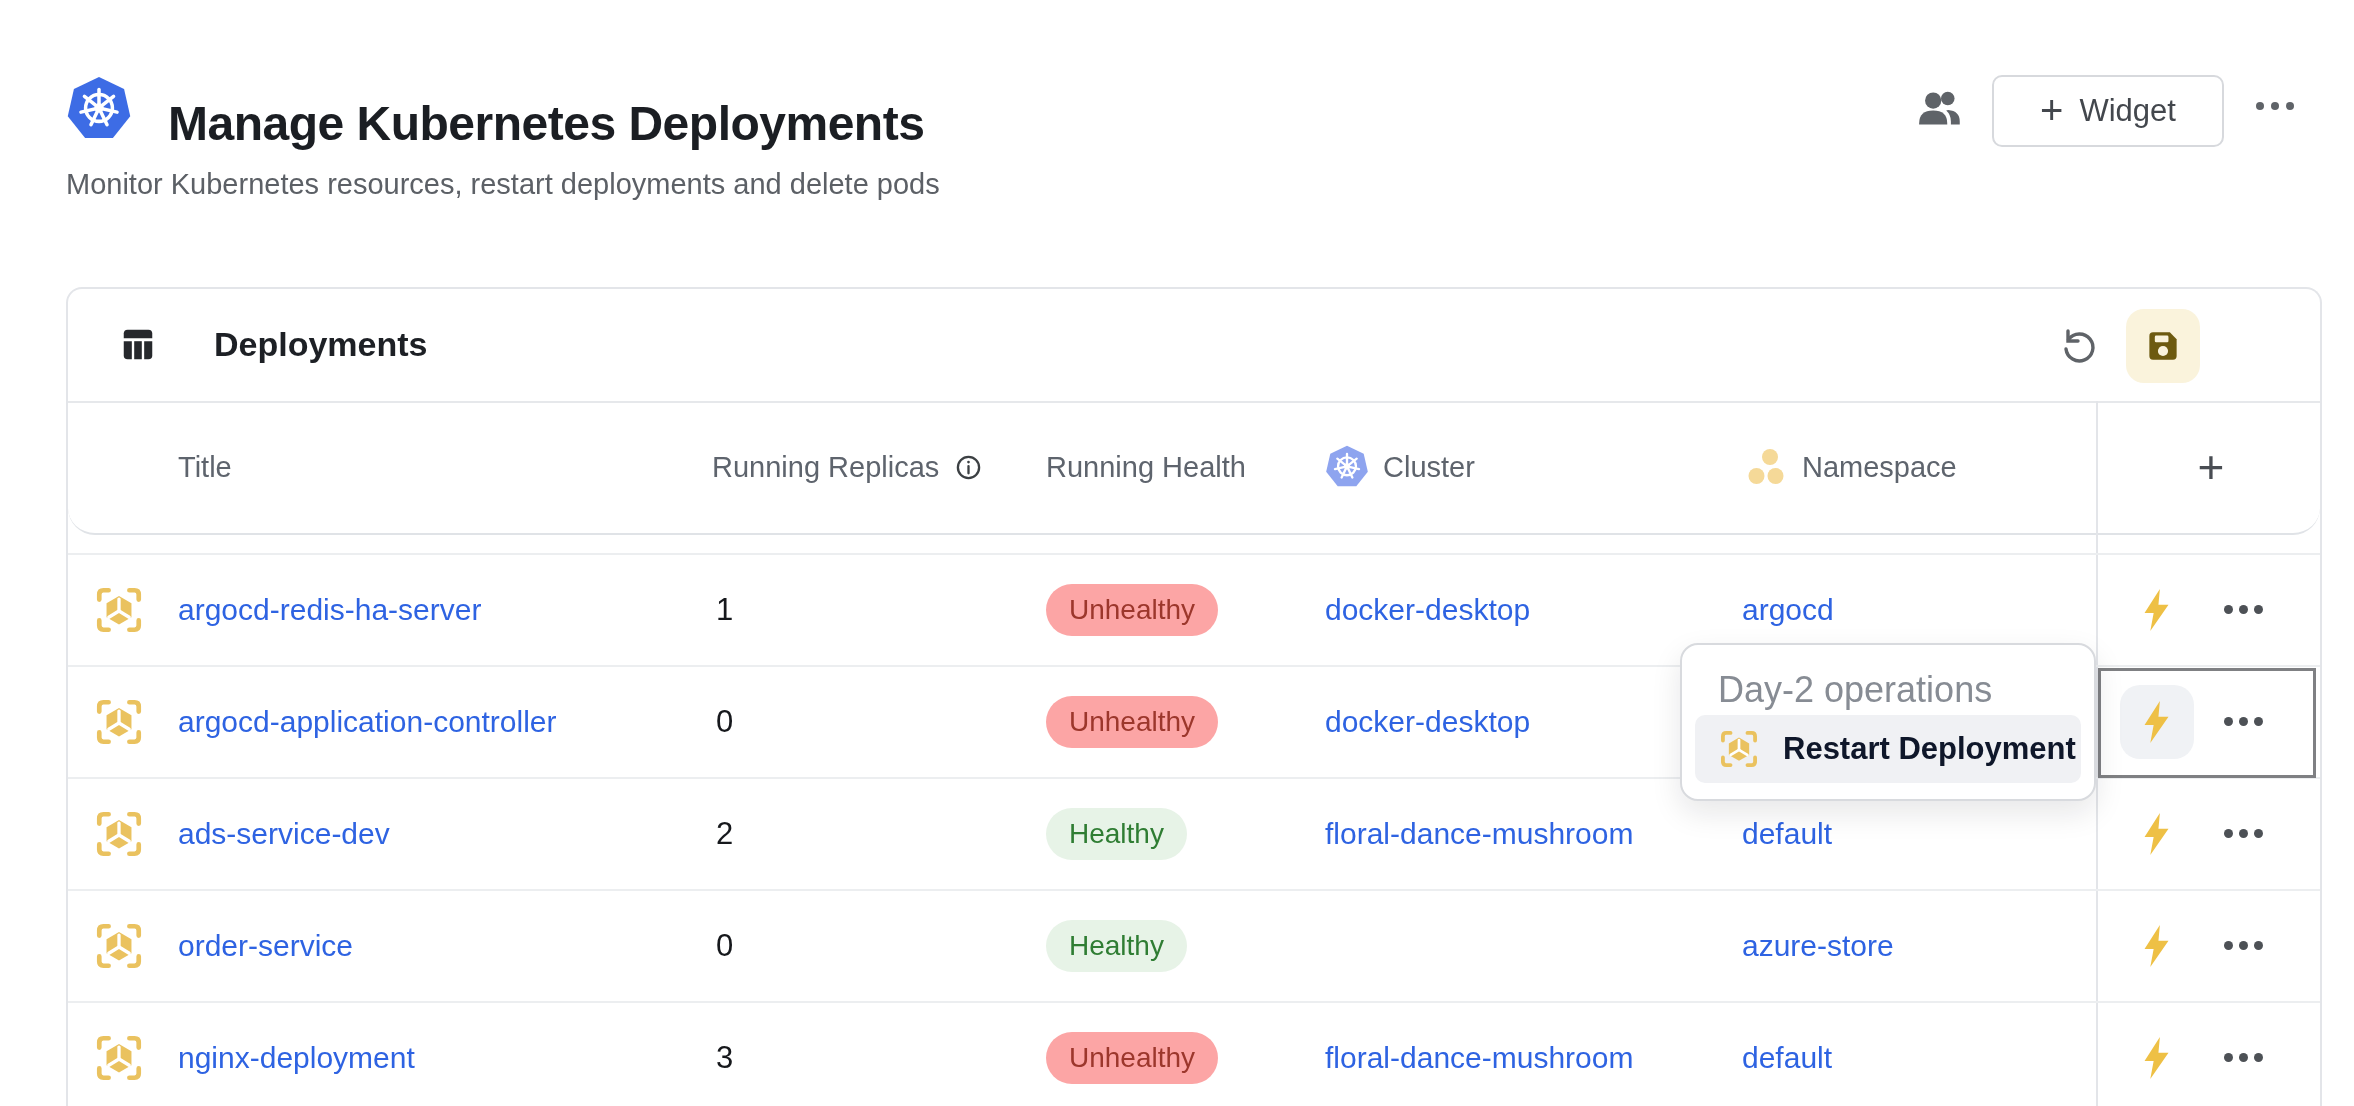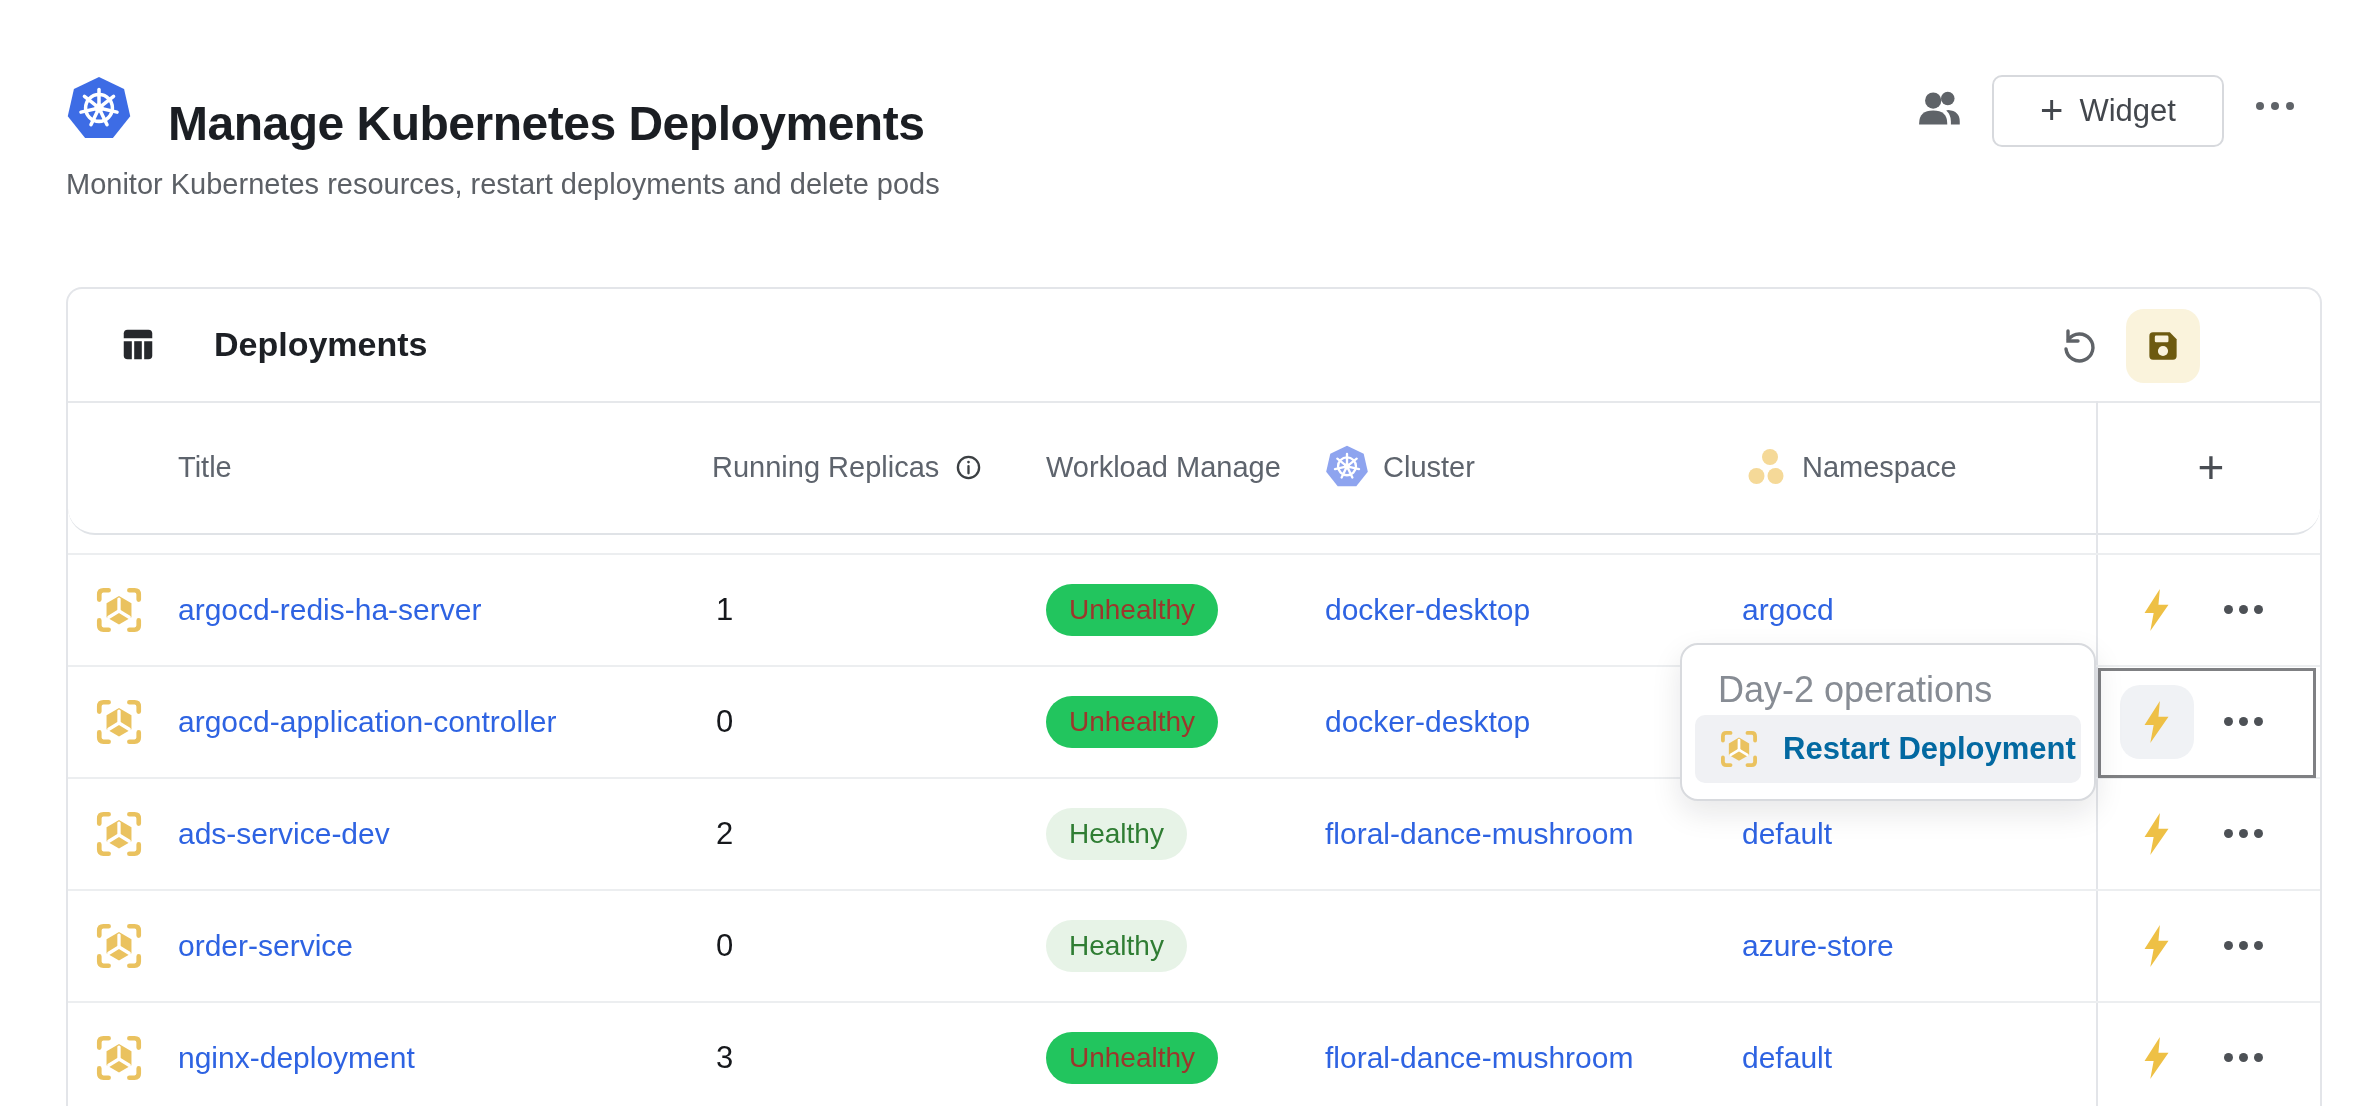--- a/index.html
+++ b/index.html
@@ -46,39 +46,39 @@
   
   .rows{position:absolute;left:0;top:244px;width:100%;}
   .row-sliver{height:20px;border-bottom:2px solid #eceef0;}
   .row{position:relative;height:110px;border-bottom:2px solid #eceef0;}
   .dep-icon{position:absolute;left:24px;top:28px;width:54px;height:54px;}
   .cell{position:absolute;top:0;height:110px;display:flex;align-items:center;}
   .cell-title{left:110px;font-size:30px;font-weight:500;color:#2e63e2;cursor:pointer;}
   .cell-replicas{left:648px;font-size:31px;color:#16181c;}
   .cell-health{left:978px;}
   .badge{display:inline-block;padding:10px 23px;border-radius:999px;font-size:28px;}
-  .badge.unhealthy{background:#22c55e;color:#9c372c;}
+  .badge.unhealthy{background:#fca5a5;color:#9c372c;}
   .badge.healthy{background:#e7f3e7;color:#2f7d33;}
   .cell-cluster{left:1257px;font-size:30px;font-weight:500;color:#2e63e2;cursor:pointer;}
   .cell-namespace{left:1674px;font-size:30px;font-weight:500;color:#2e63e2;cursor:pointer;}
   .bolt-btn{position:absolute;left:2052px;top:18px;width:74px;height:74px;border-radius:20px;
             display:flex;align-items:center;justify-content:center;cursor:pointer;}
   .row.selected .bolt-btn{background:#f0f2f5;}
   .row-more{position:absolute;left:2156px;top:50px;display:flex;gap:6px;cursor:pointer;}
   .row-more .dot{background:#4d5156;}
   .sel-outline{display:none;}
   .row.selected .sel-outline{display:block;position:absolute;left:2030px;top:1px;width:212px;height:104px;
             border:3px solid #7f8083;background:transparent;pointer-events:none;}
 
   
   .popup{position:absolute;left:1680px;top:643px;width:416px;height:158px;background:#fff;border:2px solid #d8dade;
          border-radius:18px;box-shadow:0 12px 30px rgba(20,24,31,.10);z-index:10;box-sizing:border-box;}
   .popup-header{position:absolute;left:36px;top:24px;font-size:36px;color:#878c94;}
   .popup-item{position:absolute;left:13px;right:13px;top:70px;height:68px;background:#f0f1f4;border-radius:10px;
-              display:flex;align-items:center;gap:22px;padding-left:22px;font-size:31px;font-weight:600;color:#0369a1;cursor:pointer;box-sizing:border-box;}
+              display:flex;align-items:center;gap:22px;padding-left:22px;font-size:31px;font-weight:600;color:#0f172a;cursor:pointer;box-sizing:border-box;}
   .popup-item .dep-small{width:44px;height:44px;}
 </style>
 </head>
 <body>
 
 <div class="page">
 
   <span class="k8s-title-icon"><svg viewBox="0 0 64 64" xmlns="http://www.w3.org/2000/svg">
     <polygon class="hept" points="32,1 56.3,12.7 62.3,39 45.5,60 18.5,60 1.7,39 7.7,12.7" fill="#3d6ce5"></polygon>
     <circle cx="32" cy="31" r="13" fill="none" stroke="#fff" stroke-width="3.4"></circle>
@@ -147,21 +147,21 @@
     <div class="cols">
       <span class="col-label col-title">Title</span>
       <span class="col-label col-replicas">
         <span>Running Replicas</span>
         <svg class="info-icon" viewBox="0 0 28 28" fill="none" stroke="#3c4043" stroke-width="2.4">
           <circle cx="14" cy="14" r="11"></circle>
           <line x1="14" y1="12.5" x2="14" y2="20" stroke-linecap="round"></line>
           <circle cx="14" cy="8.4" r="1.4" fill="#3c4043" stroke="none"></circle>
         </svg>
       </span>
-      <span class="col-label col-health">Workload Manage</span>
+      <span class="col-label col-health">Running Health</span>
       <span class="col-label col-cluster">
         <span class="k8s-col-icon k8s-light"><svg viewBox="0 0 64 64" xmlns="http://www.w3.org/2000/svg">
     <polygon class="hept" points="32,1 56.3,12.7 62.3,39 45.5,60 18.5,60 1.7,39 7.7,12.7" fill="#8ea4ef"></polygon>
     <circle cx="32" cy="31" r="13" fill="none" stroke="#fff" stroke-width="3.4"></circle>
     <circle cx="32" cy="31" r="4.5" fill="#fff"></circle>
     <g stroke="#fff" stroke-width="3.4" stroke-linecap="round">
       <line x1="32" y1="31" x2="32" y2="13"></line>
       <line x1="32" y1="31" x2="46.1" y2="19.8"></line>
       <line x1="32" y1="31" x2="49.5" y2="35"></line>
       <line x1="32" y1="31" x2="39.8" y2="47.2"></line>

